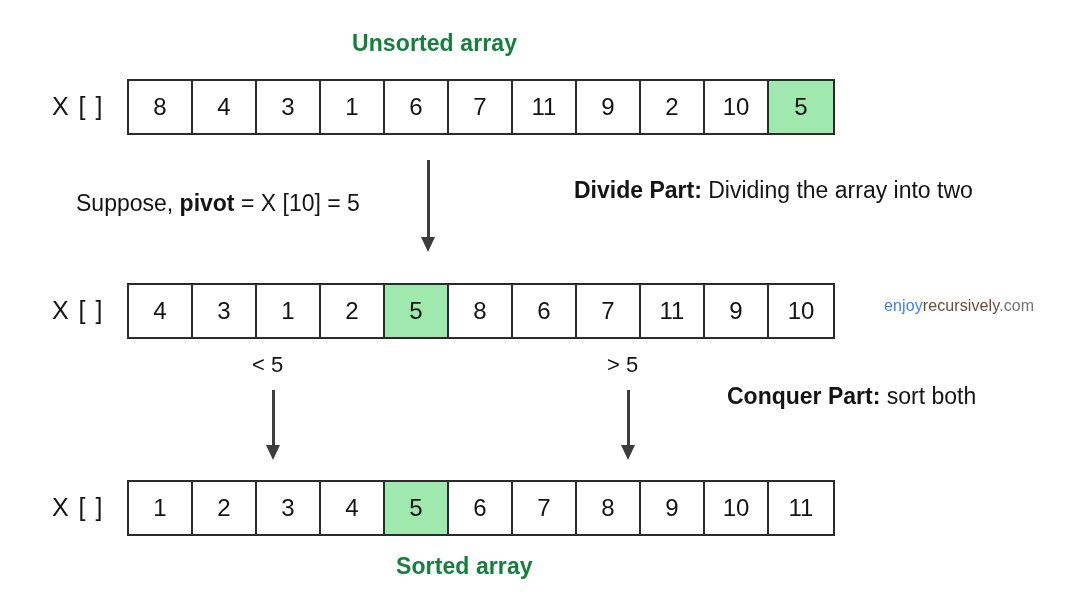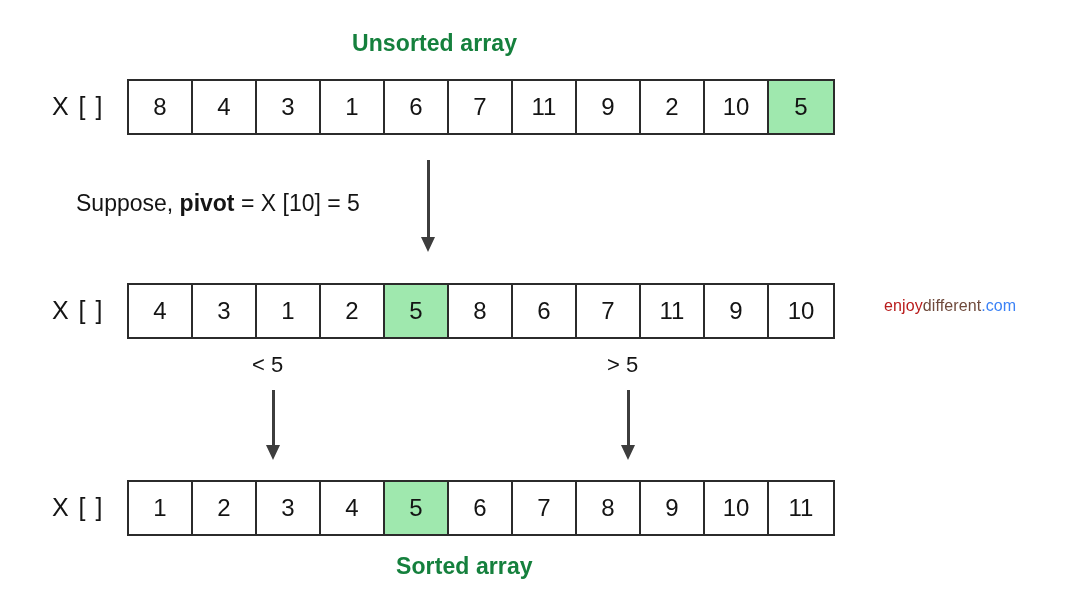--- a/index.html
+++ b/index.html
@@ -102,23 +102,23 @@
     color: #141414;
     white-space: nowrap;
   }
 
   
   .watermark {
     font-size: 16px;
     white-space: nowrap;
     letter-spacing: 0.1px;
   }
-  .watermark .wm-a { color: #b91c1c; }
+  .watermark .wm-a { color: #3b82f6; }
   .watermark .wm-b { color: #6f4a3c; }
-  .watermark .wm-c { color: #3b82f6; }
+  .watermark .wm-c { color: #737373; }
 </style>
 </head>
 <body>
 
 <div class="abs section-title" style="left:352px; top:30px;">Unsorted array</div>
 
 <div class="abs row-label" style="left:52px; top:92px;">X [ ]</div>
 
 <div class="array-row" id="row-0" style="left:127px; top:79px;">
     <div class="cell">8</div>
@@ -137,57 +137,63 @@
 <div class="arrow" style="left:421px; top:160px; height:92px;">
   <div class="shaft" style="height:77px;"></div>
   <div class="head" style="top:77px;"></div>
 </div>
 
 <div class="abs note" style="left:60px; top:188px;margin-left:16px;">
   <span>Suppose, </span><b>pivot</b><span> = X [10] = 5</span>
 </div>
 
 <div class="abs note-block" style="left:574px; top:174px; width:470px;">
+  <div>
+    <b>Divide Part:</b><span> Dividing the array into two</span>
+  </div>
 </div>
 
 <div class="abs row-label" style="left:52px; top:296px;">X [ ]</div>
 
 <div class="array-row" id="row-1" style="left:127px; top:283px;">
     <div class="cell">4</div>
     <div class="cell">3</div>
     <div class="cell">1</div>
     <div class="cell">2</div>
     <div class="cell pivot">5</div>
     <div class="cell">8</div>
     <div class="cell">6</div>
     <div class="cell">7</div>
     <div class="cell">11</div>
     <div class="cell">9</div>
     <div class="cell">10</div>
   </div>
 
 <div class="abs watermark" style="left:884px; top:297px;">
-  <span class="wm-a">enjoy</span><span class="wm-b">different</span><span class="wm-c">.com</span>
+  <span class="wm-a">enjoy</span><span class="wm-b">recursively</span><span class="wm-c">.com</span>
 </div>
 
 <div class="abs cmp-label" style="left:252px; top:352px;">&lt; 5</div>
 
 <div class="abs cmp-label" style="left:607px; top:352px;">&gt; 5</div>
 
 <div class="arrow" style="left:266px; top:390px; height:70px;">
   <div class="shaft" style="height:55px;"></div>
   <div class="head" style="top:55px;"></div>
 </div>
 
 <div class="arrow" style="left:621px; top:390px; height:70px;">
   <div class="shaft" style="height:55px;"></div>
   <div class="head" style="top:55px;"></div>
 </div>
 
 <div class="abs note-block" style="left:727px; top:380px; width:320px;">
+  <div>
+    <b>Conquer Part:</b><span> sort both</span>
+  </div>
 </div>
 
 <div class="abs row-label" style="left:52px; top:493px;">X [ ]</div>
 
 <div class="array-row" id="row-2" style="left:127px; top:480px;">
     <div class="cell">1</div>
     <div class="cell">2</div>
     <div class="cell">3</div>
     <div class="cell">4</div>
     <div class="cell pivot">5</div>

